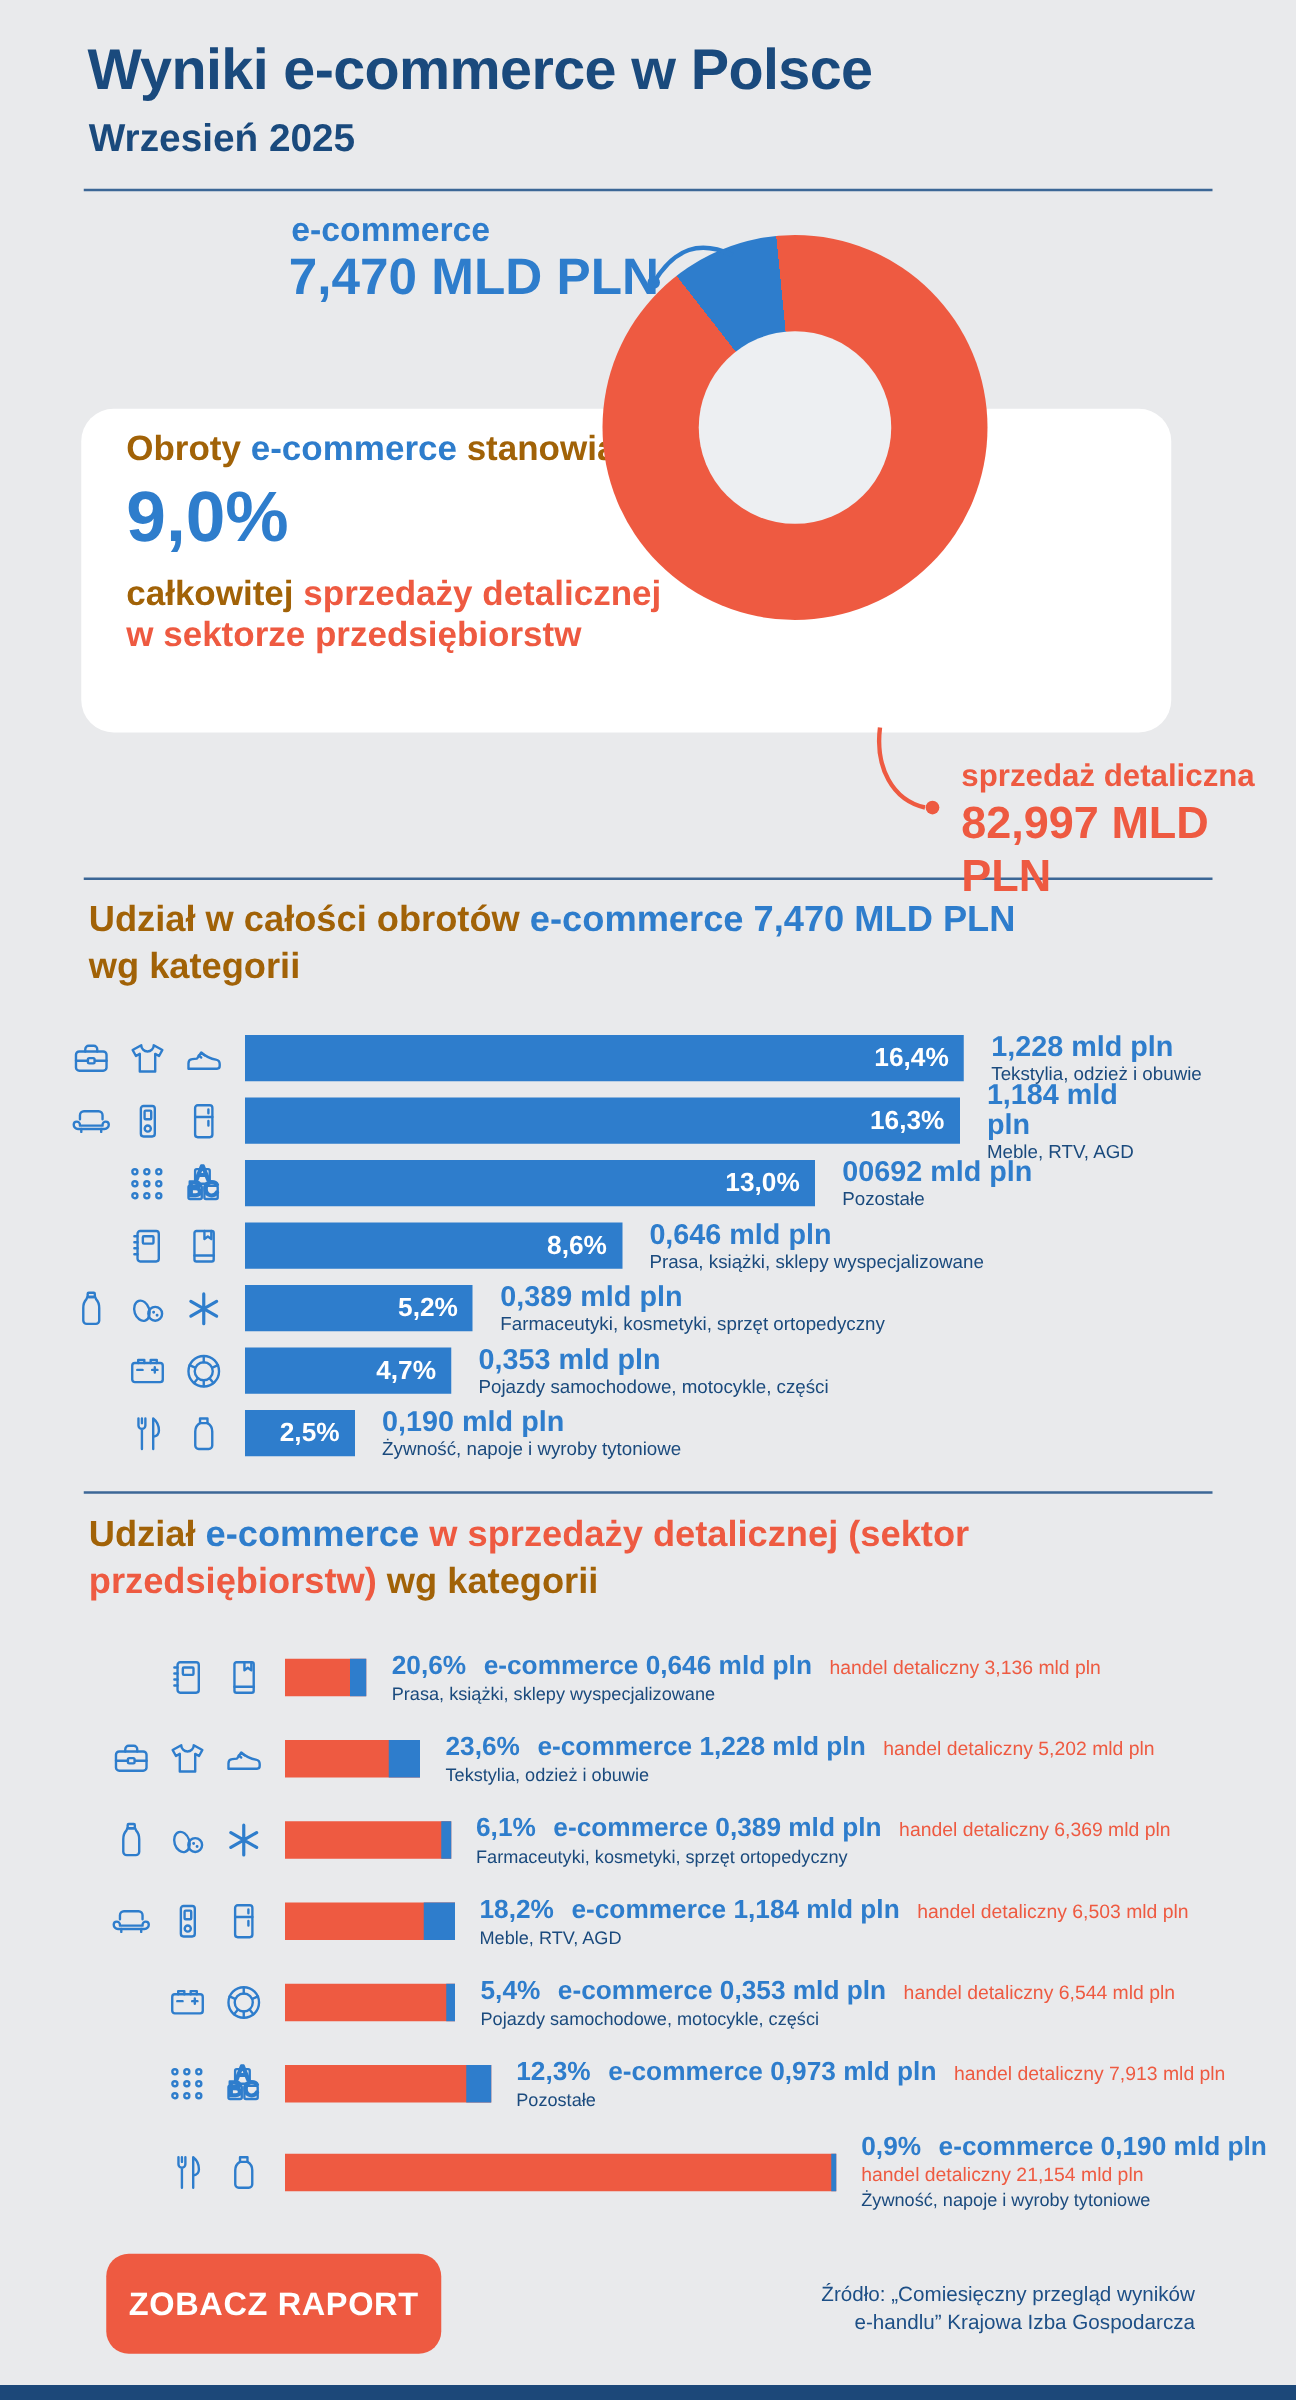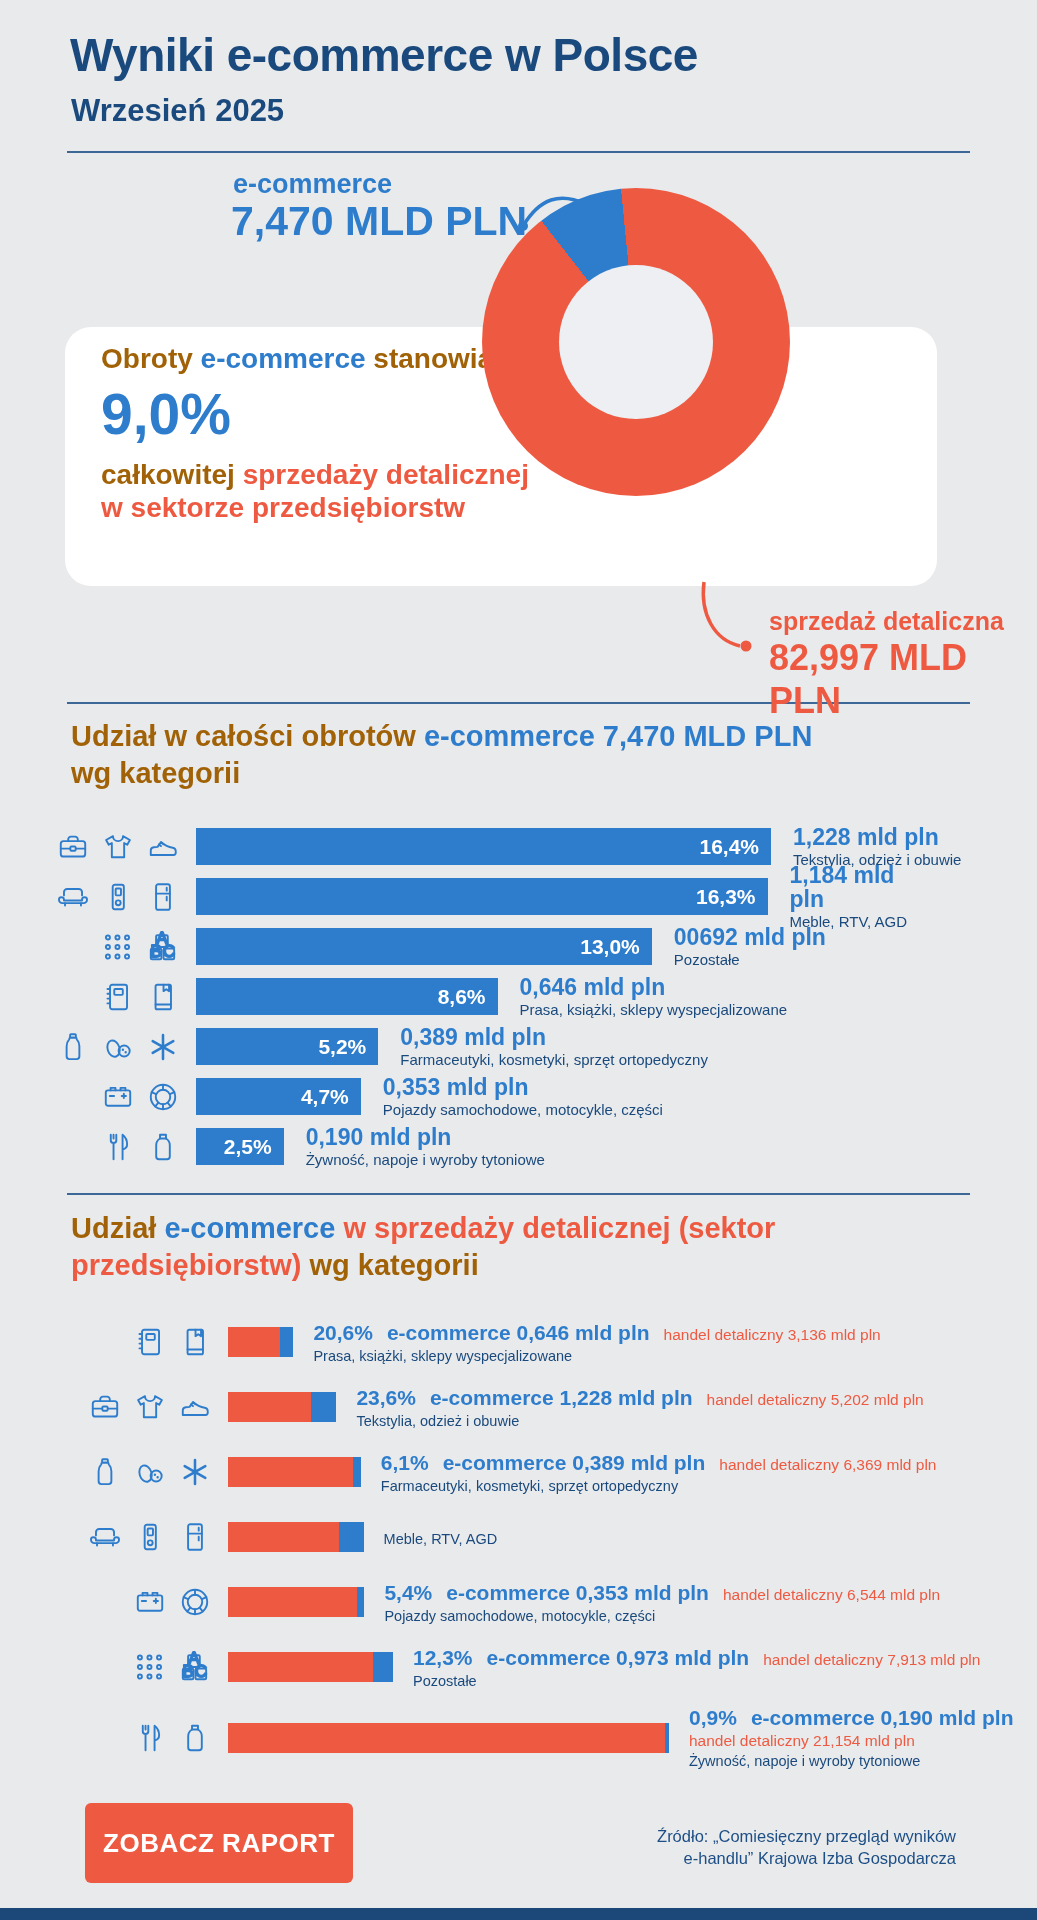--- a/index.html
+++ b/index.html
@@ -61,21 +61,21 @@
   .c2-bar .seg{position:absolute;right:0;top:0;bottom:0;background:#2e7dcc;}
   .c2-text{margin-left:20px;}
   .c2-text .l1{white-space:nowrap;}
   .c2-text .p{color:#2e7dcc;font-weight:bold;font-size:21px;}
   .c2-text .e{color:#2e7dcc;font-weight:bold;font-size:21px;margin-left:14px;}
   .c2-text .r{color:#ee5a41;font-size:15.5px;margin-left:14px;}
   .c2-text .c{color:#1a4a7d;font-size:14.5px;margin-top:3px;}
   .c2-text.stacked .r{display:block;margin-left:0;margin-top:2px;}
 
   
-  .report-btn{left:85px;top:1803px;width:268px;height:80px;background:#ee5a41;border:none;border-radius:6px;
+  .report-btn{left:85px;top:1803px;width:268px;height:80px;background:#ee5a41;border:none;border-radius:18px;
     color:#ffffff;font-weight:bold;font-size:26px;letter-spacing:0.5px;cursor:pointer;
     font-family:"Liberation Sans","DejaVu Sans",sans-serif;display:flex;align-items:center;justify-content:center;text-align:right;}
   .source{left:600px;top:1826px;width:356px;text-align:right;font-size:16.5px;line-height:1.33;color:#1d4f86;}
   .bottom-bar{left:0;top:1908px;width:1037px;height:12px;background:#1c4879;}
 </style>
 </head>
 <body>
 
 <svg width="0" height="0" style="position:absolute" aria-hidden="true">
   <defs>
@@ -409,20 +409,21 @@
             <use href="#s-media-player"></use>
           </svg>
           <svg class="ic">
             <use href="#s-fridge"></use>
           </svg>
         </div>
       <div class="c2-bar" style="width: 135.6px;">
           <div class="seg" style="width: 24.7px;"></div>
         </div>
       <div class="c2-text">
+          <div class="l1"><span class="p">18,2%</span><span class="e">e-commerce 1,184 mld pln</span><span class="r">handel detaliczny 6,503 mld pln</span></div>
           <div class="c">Meble, RTV, AGD</div>
         </div>
     </div>
     <div class="c2-row">
       <div class="icons">
           <svg class="ic">
             <use href="#s-battery"></use>
           </svg>
           <svg class="ic">
             <use href="#s-wheel"></use>

